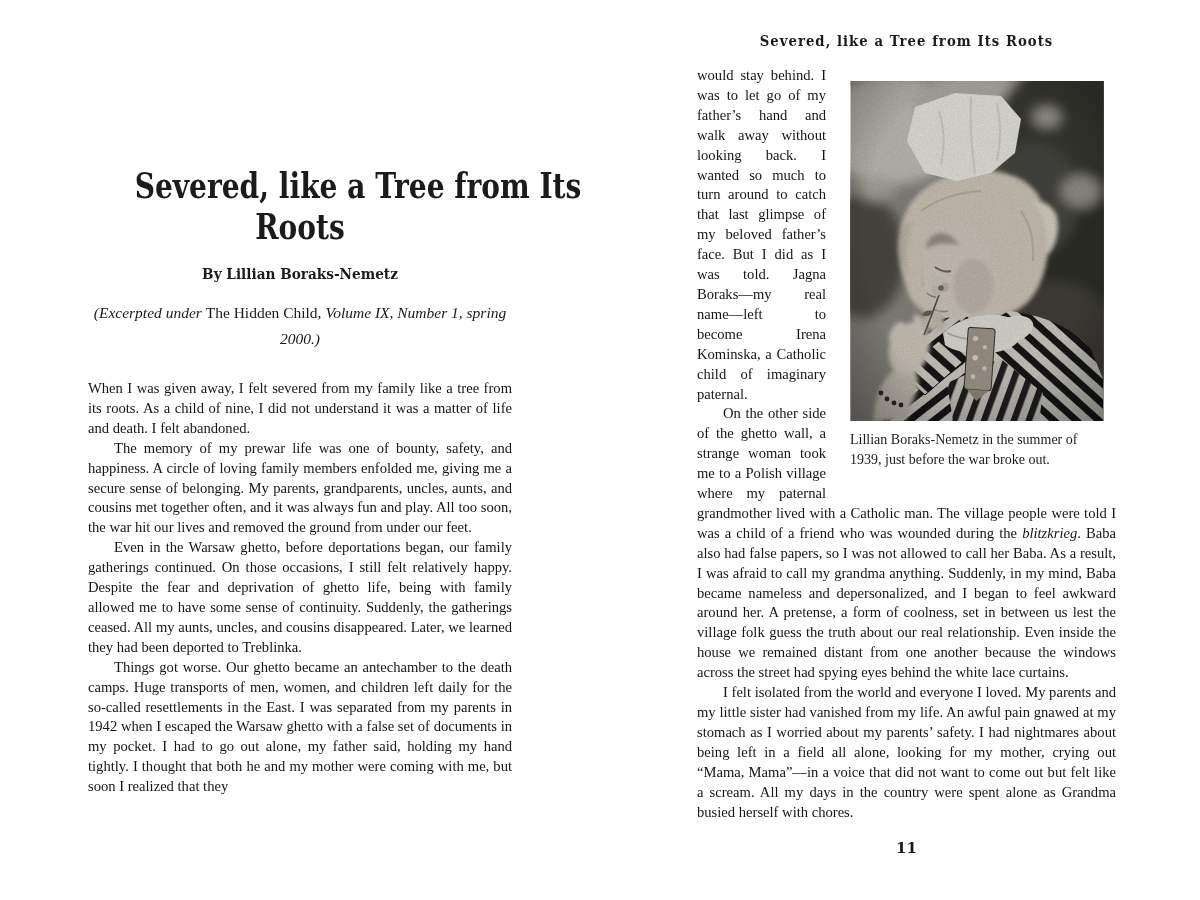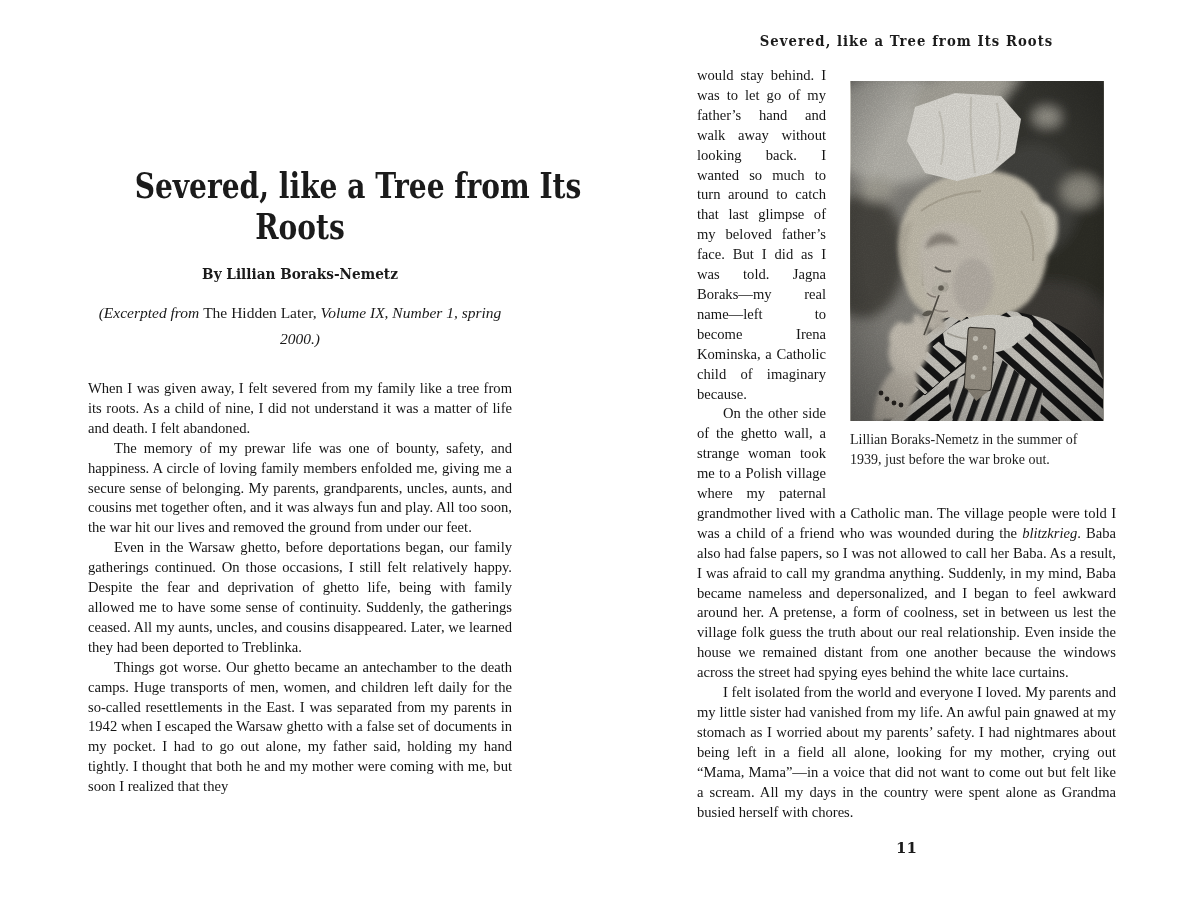--- a/index.html
+++ b/index.html
@@ -49,21 +49,21 @@
 <body>
 
 <div class="spread">
 
   <div class="page" id="page-left">
     <div class="chapter-title slab">
       <span>Severed, like a Tree from Its</span>
       <span>Roots</span>
     </div>
     <div class="byline slab">By Lillian Boraks-Nemetz</div>
-    <div class="source-note"><span class="it">(Excerpted from </span><span class="rm">The Hidden Later, </span><span class="it">Volume IX, Number 1, spring 2000.)</span></div>
+    <div class="source-note"><span class="it">(Excerpted under </span><span class="rm">The Hidden Child, </span><span class="it">Volume IX, Number 1, spring 2000.)</span></div>
     <div class="body-text" id="body-left">
         <p class="para"><span>When I was given away, I felt severed from my family like a tree from its roots. As a child of nine, I did not understand it was a matter of life and death. I felt abandoned.</span></p>
         <p class="para indent"><span>The memory of my prewar life was one of bounty, safety, and happiness. A circle of loving family members enfolded me, giving me a secure sense of belonging. My parents, grandparents, uncles, aunts, and cousins met together often, and it was always fun and play. All too soon, the war hit our lives and removed the ground from under our feet.</span></p>
         <p class="para indent"><span>Even in the Warsaw ghetto, before deportations began, our family gatherings continued. On those occasions, I still felt relatively happy. Despite the fear and deprivation of ghetto life, being with family allowed me to have some sense of continuity. Suddenly, the gatherings ceased. All my aunts, uncles, and cousins disappeared. Later, we learned they had been deported to Treblinka.</span></p>
         <p class="para indent"><span>Things got worse. Our ghetto became an antechamber to the death camps. Huge transports of men, women, and children left daily for the so-called resettlements in the East. I was separated from my parents in 1942 when I escaped the Warsaw ghetto with a false set of documents in my pocket. I had to go out alone, my father said, holding my hand tightly. I thought that both he and my mother were coming with me, but soon I realized that they</span></p>
       </div>
   </div>
 
   <div class="page" id="page-right">
     <div class="running-header slab">Severed, like a Tree from Its Roots</div>
@@ -175,21 +175,21 @@
             <circle cx="88" cy="201" r="4.5" fill="#d5d0c3"></circle>
               <circle cx="90" cy="207" r="2.8" fill="#716c61"></circle>
 
             <rect width="252" height="340" fill="url(#vig)"></rect>
             <rect width="252" height="340" filter="url(#noise)" opacity="0.16"></rect>
           </svg>
         </div>
         <figcaption>Lillian Boraks-Nemetz in the summer of 1939, just before the war broke out.</figcaption>
       </figure>
 
-    <p class="para"><span>would stay behind. I was to let go of my father’s hand and walk away without looking back. I wanted so much to turn around to catch that last glimpse of my beloved father’s face. But I did as I was told. Jagna Boraks—my real name—left to become Irena Kominska, a Catholic child of imaginary because.</span></p>
+    <p class="para"><span>would stay behind. I was to let go of my father’s hand and walk away without looking back. I wanted so much to turn around to catch that last glimpse of my beloved father’s face. But I did as I was told. Jagna Boraks—my real name—left to become Irena Kominska, a Catholic child of imaginary paternal.</span></p>
         <p class="para indent"><span>On the other side of the ghetto wall, a strange woman took me to a Polish village where my paternal grandmother lived with a Catholic man. The village people were told I was a child of a friend who was wounded during the </span><span class="it">blitzkrieg</span><span>. Baba also had false papers, so I was not allowed to call her Baba. As a result, I was afraid to call my grandma anything. Suddenly, in my mind, Baba became nameless and depersonalized, and I began to feel awkward around her. A pretense, a form of coolness, set in between us lest the village folk guess the truth about our real relationship. Even inside the house we remained distant from one another because the windows across the street had spying eyes behind the white lace curtains.</span></p>
         <p class="para indent"><span>I felt isolated from the world and everyone I loved. My parents and my little sister had vanished from my life. An awful pain gnawed at my stomach as I worried about my parents’ safety. I had nightmares about being left in a field all alone, looking for my mother, crying out “Mama, Mama”—in a voice that did not want to come out but felt like a scream. All my days in the country were spent alone as Grandma busied herself with chores.</span></p>
       </div>
 
     <div class="page-number slab">11</div>
   </div>
 
 </div>
 
 </body></html>

